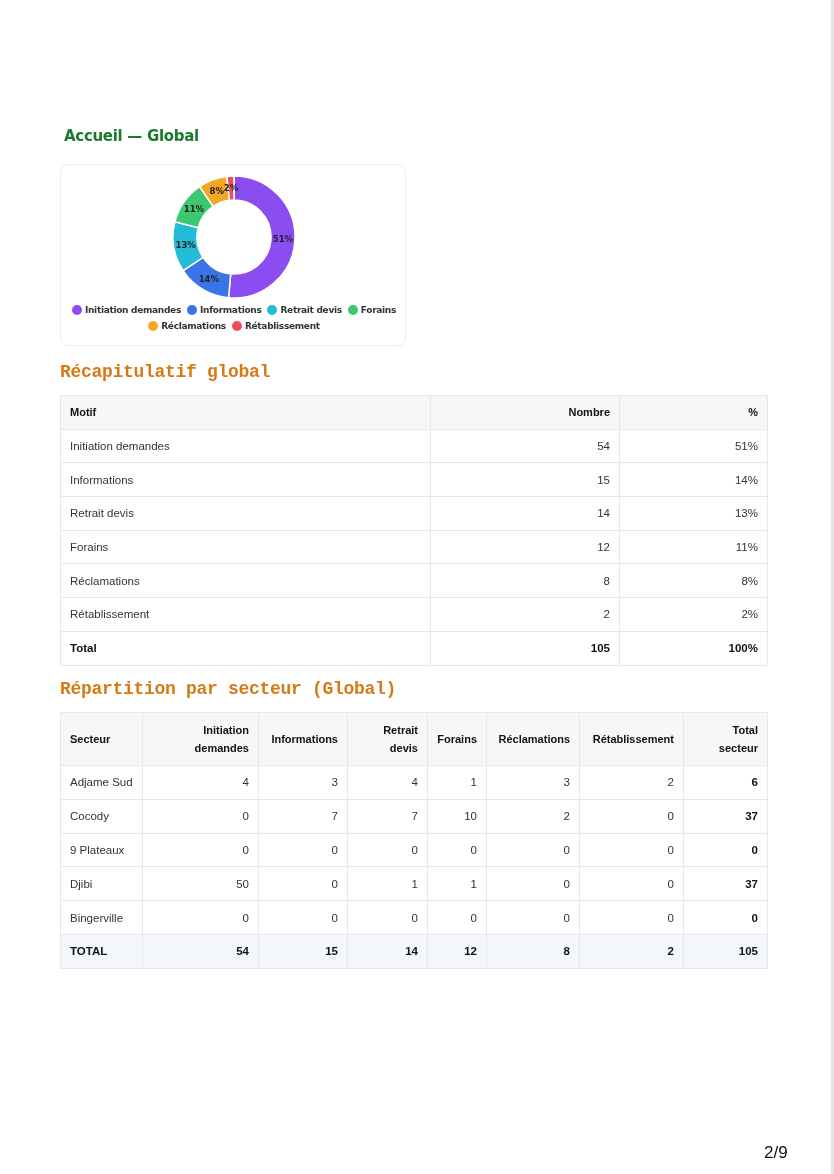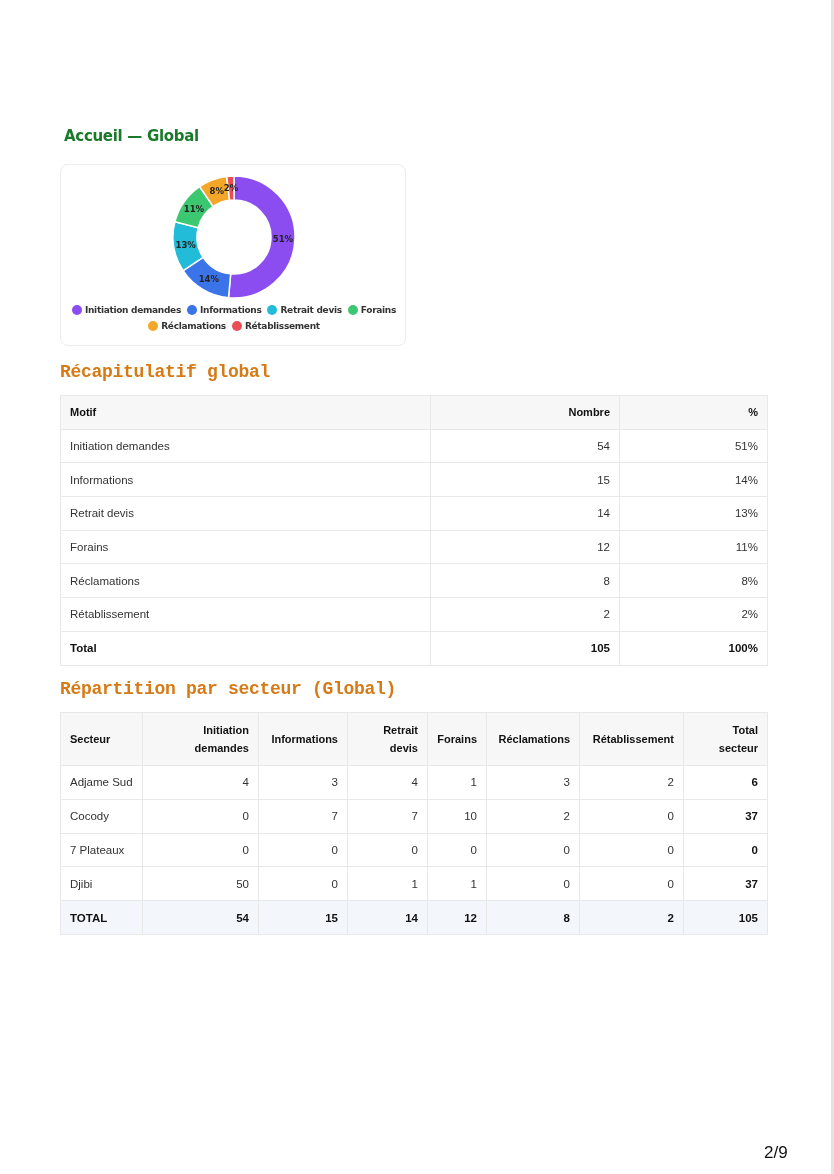--- a/index.html
+++ b/index.html
@@ -254,38 +254,48 @@
         <td class="left">Cocody</td>
         <td class="num">0</td>
         <td class="num">7</td>
         <td class="num">7</td>
         <td class="num">10</td>
         <td class="num">2</td>
         <td class="num">0</td>
         <td class="num bold">37</td>
       </tr>
       <tr class="">
-        <td class="left">7 Plateaux</td>
+        <td class="left">9 Plateaux</td>
         <td class="num">0</td>
         <td class="num">0</td>
         <td class="num">0</td>
         <td class="num">0</td>
         <td class="num">0</td>
         <td class="num">0</td>
         <td class="num bold">0</td>
       </tr>
       <tr class="">
         <td class="left">Djibi</td>
         <td class="num">50</td>
         <td class="num">0</td>
         <td class="num">1</td>
         <td class="num">1</td>
         <td class="num">0</td>
         <td class="num">0</td>
         <td class="num bold">37</td>
+      </tr>
+      <tr class="">
+        <td class="left">Bingerville</td>
+        <td class="num">0</td>
+        <td class="num">0</td>
+        <td class="num">0</td>
+        <td class="num">0</td>
+        <td class="num">0</td>
+        <td class="num">0</td>
+        <td class="num bold">0</td>
       </tr>
       <tr class="total">
         <td class="left">TOTAL</td>
         <td class="num">54</td>
         <td class="num">15</td>
         <td class="num">14</td>
         <td class="num">12</td>
         <td class="num">8</td>
         <td class="num">2</td>
         <td class="num">105</td>

